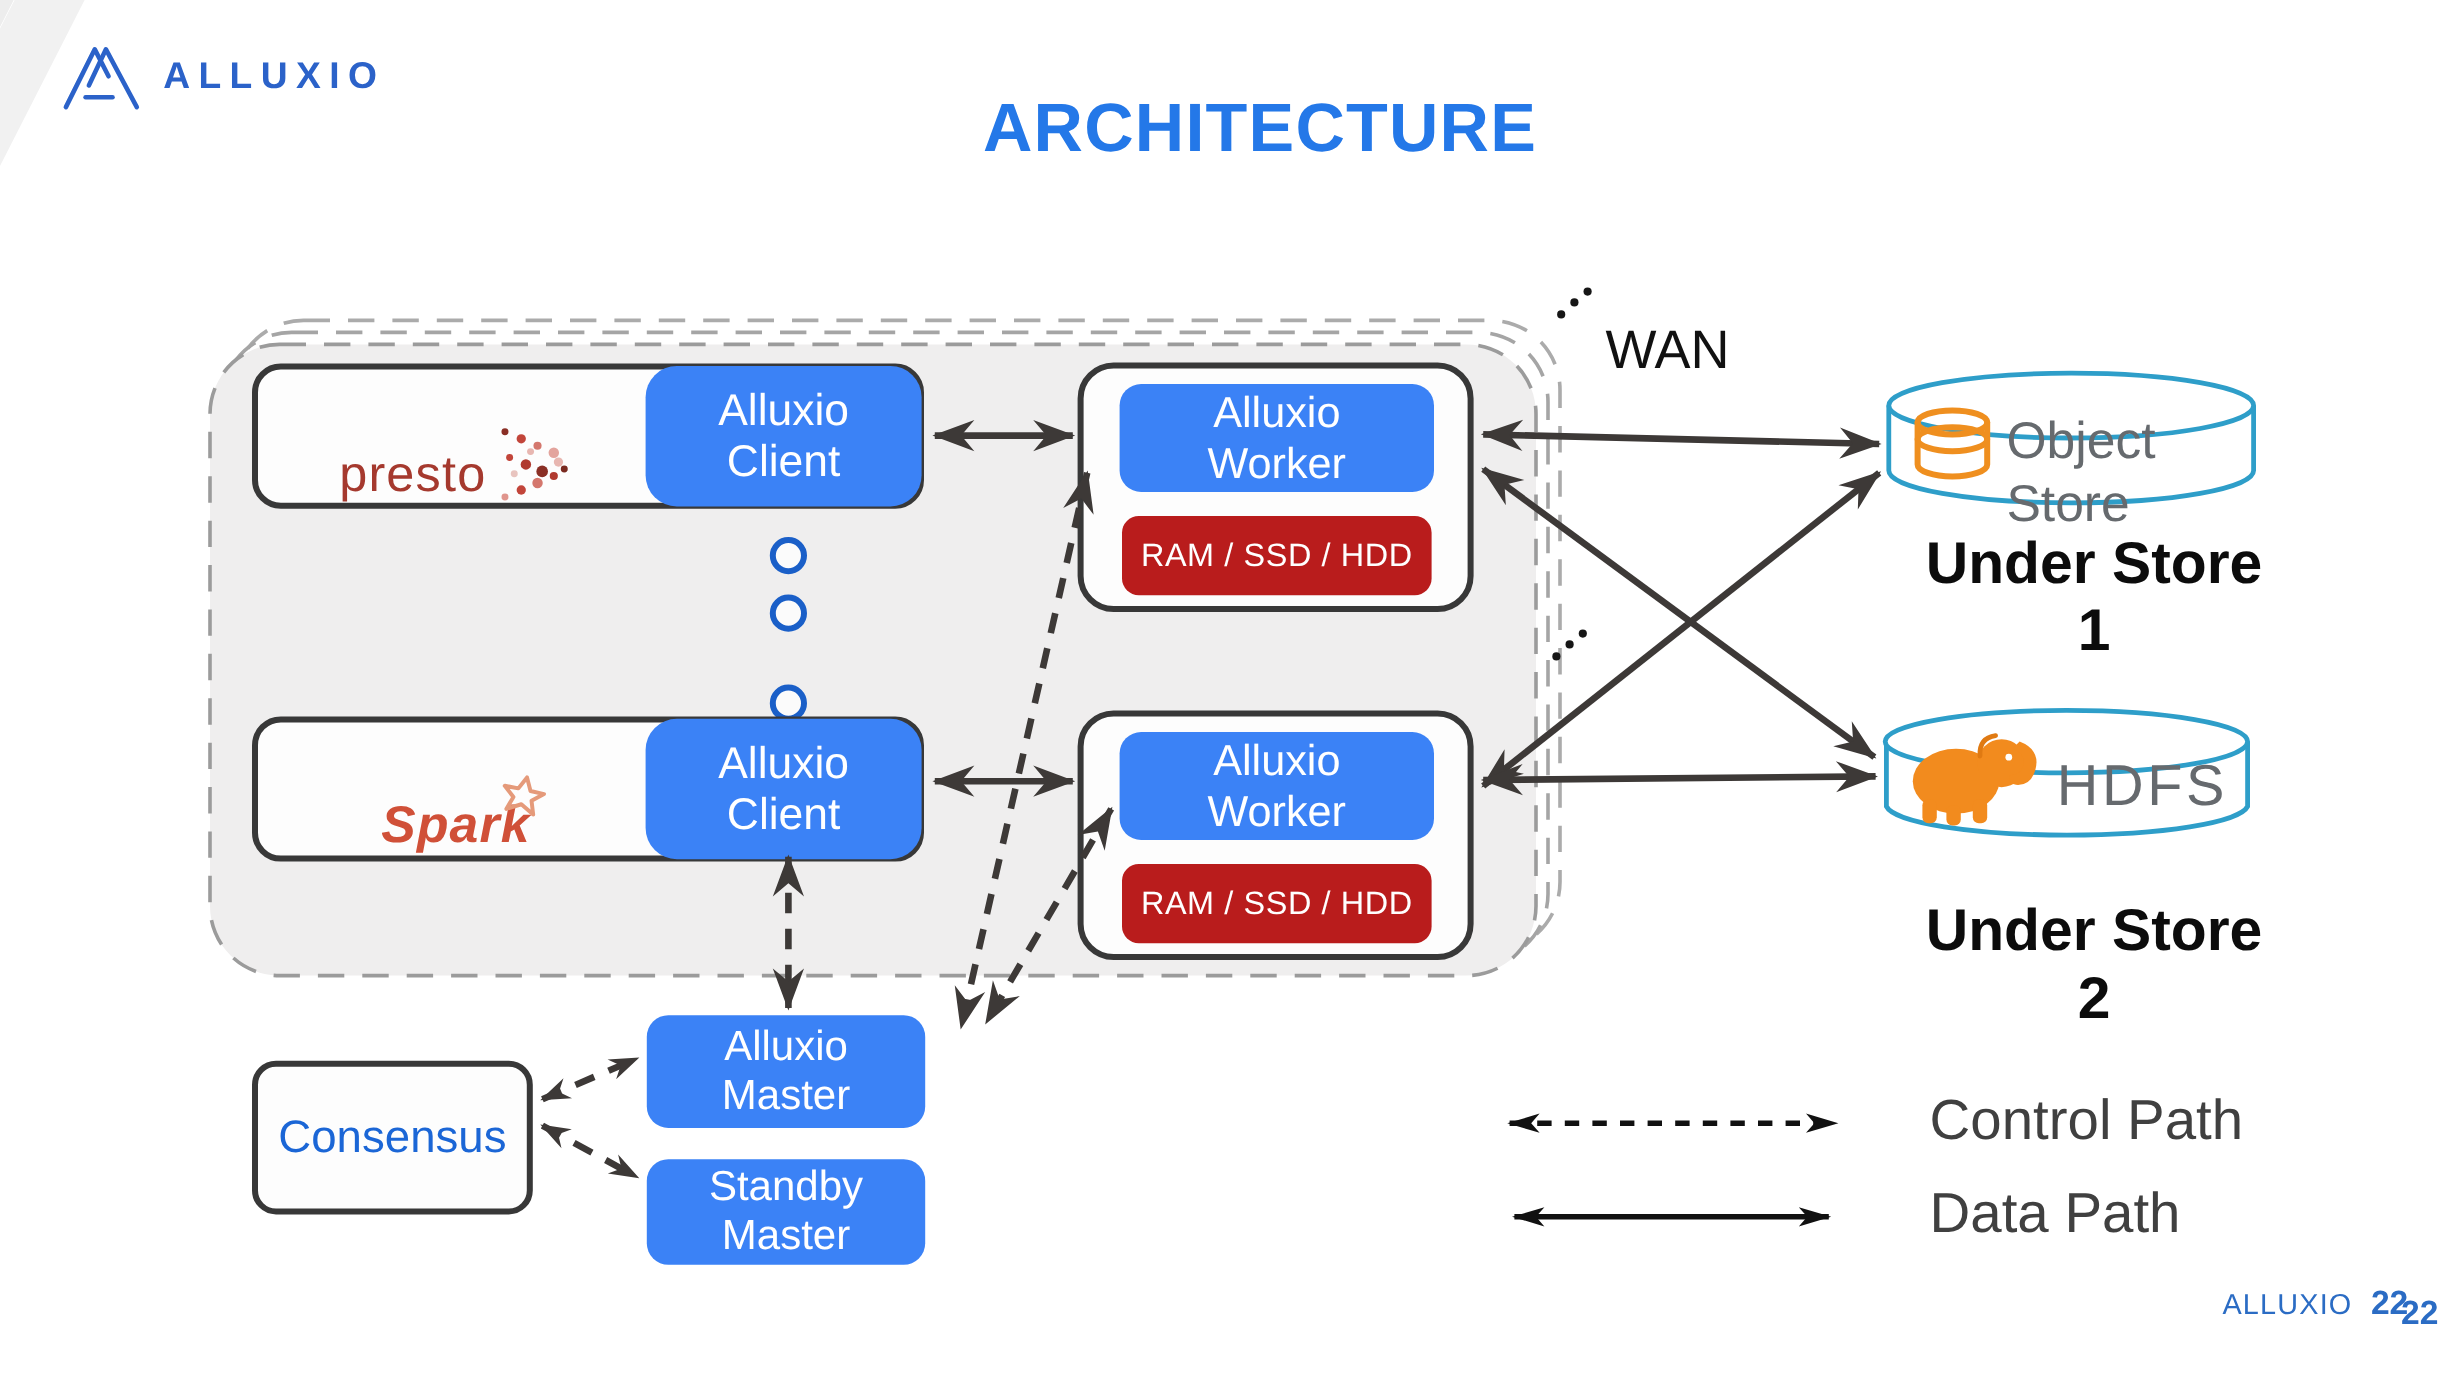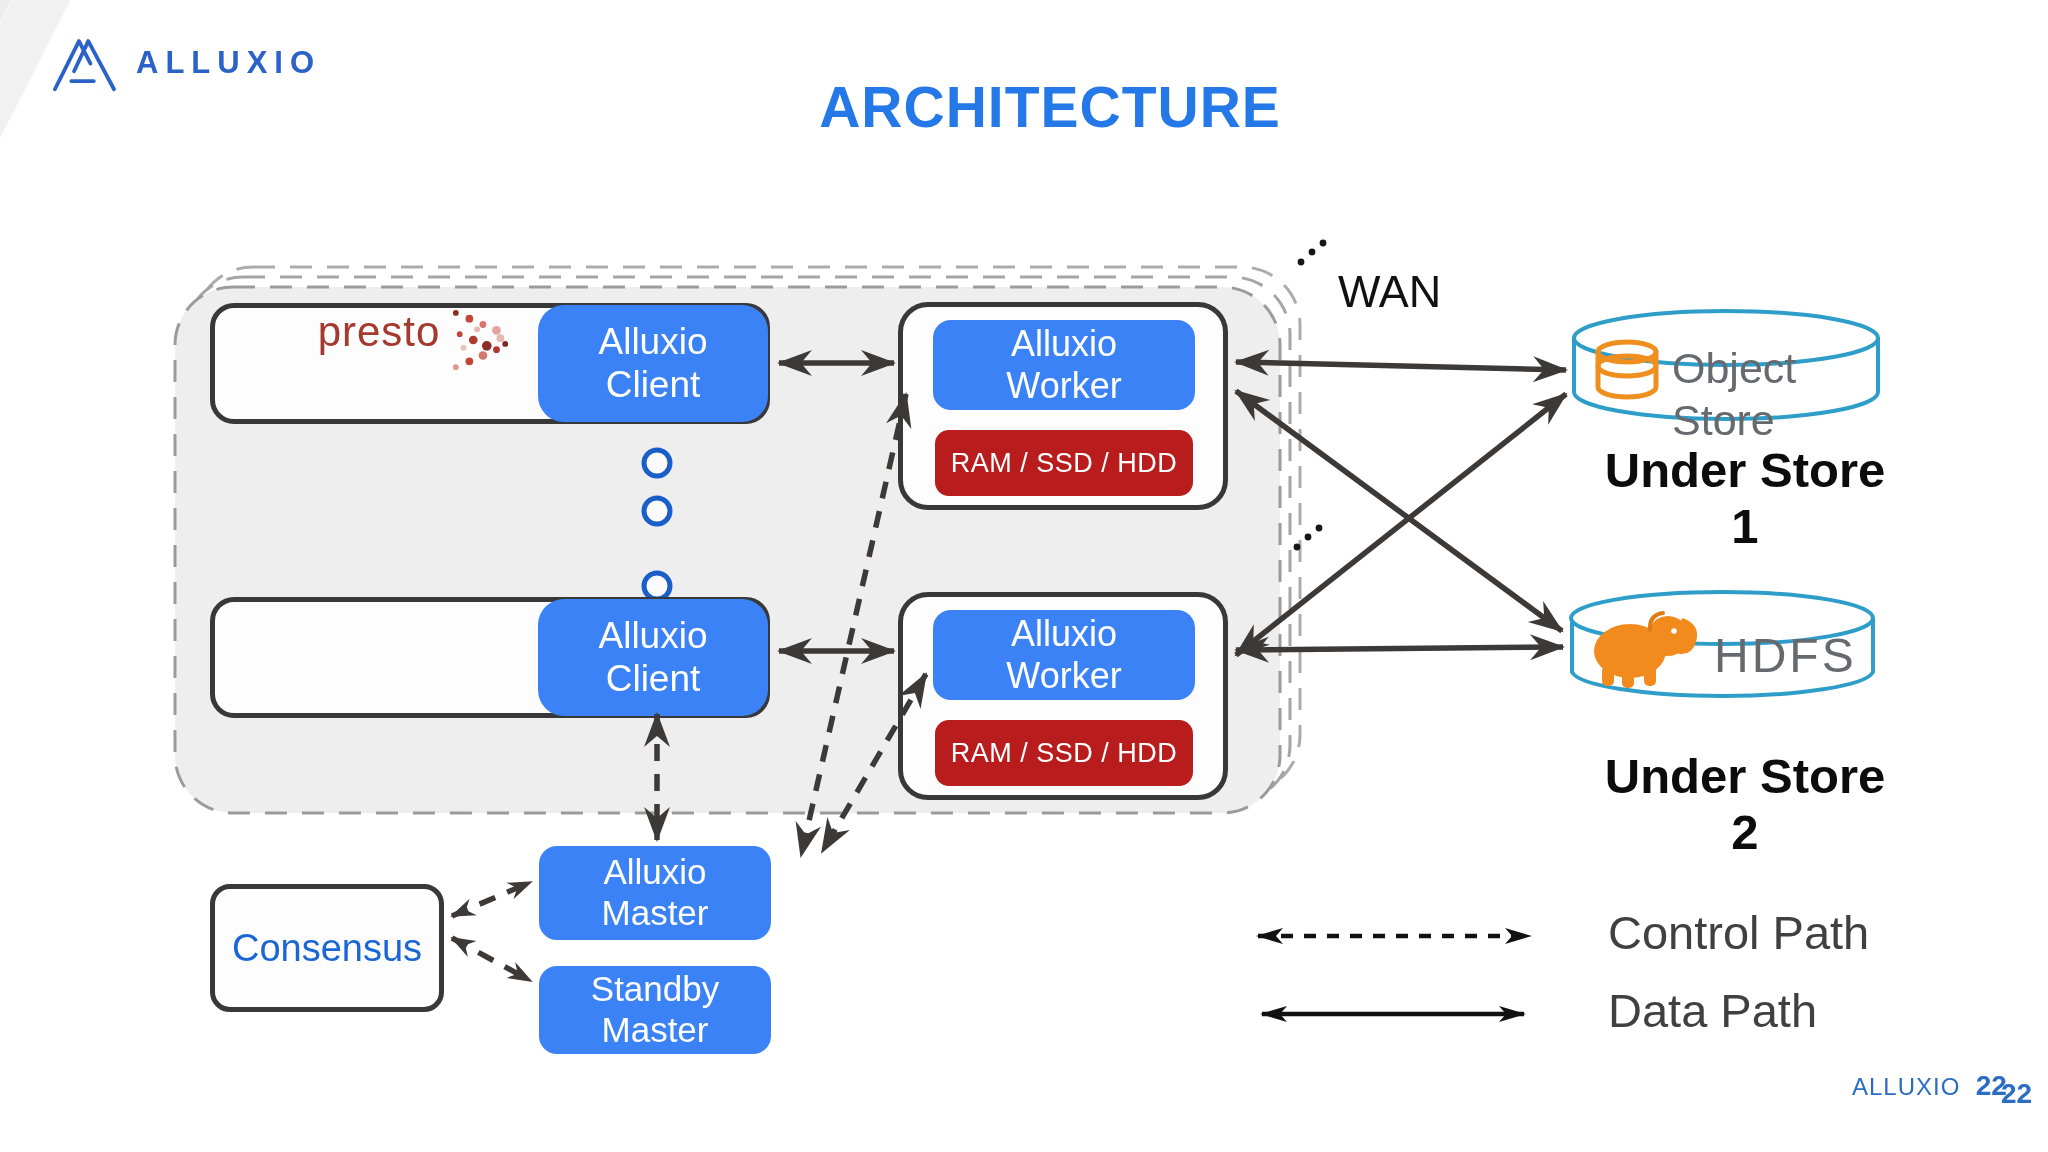--- a/index.html
+++ b/index.html
@@ -25,21 +25,21 @@
     justify-content:center;text-align:center;line-height:1.16;}
   .client-blue{position:absolute;right:-3px;top:-3px;bottom:-3px;width:230px;border-radius:26px;font-size:37px;}
   .client-blue .lbl{width:160px;}
   .worker-blue{position:absolute;left:30px;top:13px;width:262px;height:90px;font-size:36px;}
   .worker-blue .lbl{width:170px;}
   .dark-box{position:absolute;left:32px;top:123px;width:258px;height:66px;background:#b91c1c;color:#fff;
     border-radius:14px;display:flex;align-items:center;justify-content:center;font-size:27px;letter-spacing:.5px;}
   .master-blue{font-size:35px;}
   .master-blue .lbl{width:160px;}
 
-  .app-logo{position:absolute;left:0;top:0;bottom:0;width:330px;display:flex;align-items:flex-start;justify-content:center;gap:10px;padding-left:35px;}
+  .app-logo{position:absolute;left:0;top:0;bottom:0;width:330px;display:flex;align-items:flex-end;justify-content:center;gap:10px;}
   .presto-text{color:#a5392e;font-size:42px;letter-spacing:1px;}
   .spark-wrap{position:relative;}
   .spark-text{color:#d05038;font-size:43px;font-weight:700;font-style:italic;letter-spacing:1px;}
   .spark-star{position:absolute;top:-20px;right:-16px;}
 
   .consensus-box{left:210px;top:884px;width:234px;height:128px;border-radius:20px;display:flex;
     align-items:center;justify-content:center;color:#1b66d6;font-size:38px;}
 
   
   .store-name{color:#666a6e;}
@@ -146,20 +146,28 @@
         <circle cx="14" cy="41" r="3" fill="#e8c4bf"></circle>
       <circle cx="28" cy="22" r="3" fill="#e8b7b1"></circle>
     </svg>
   </div>
   <div class="blue-box client-blue">
     <span class="lbl">Alluxio Client</span>
   </div>
 </div>
 
 <div class="abs group-box" style="left:210px;top:597px;width:560px;height:121px;">
+  <div class="app-logo">
+    <span class="spark-wrap">
+      <span class="spark-text">Spark</span>
+      <svg class="spark-star" width="44" height="40" viewBox="0 0 40 34">
+        <polygon points="20,2 24.7,11.5 35.2,11.7 27,18.6 30.4,28.6 20,22.8 9.6,28.6 13,18.6 4.8,11.7 15.3,11.5" fill="none" stroke="#e59a7a" stroke-width="3" stroke-linejoin="round" transform="rotate(12 20 16)"></polygon>
+      </svg>
+    </span>
+  </div>
   <div class="blue-box client-blue">
     <span class="lbl">Alluxio Client</span>
   </div>
 </div>
 
 <div class="abs group-box" style="left:898px;top:302px;width:330px;height:208px;border-radius:30px;">
   <div class="blue-box worker-blue">
     <span class="lbl">Alluxio Worker</span>
   </div>
   <div class="dark-box">RAM / SSD / HDD</div>

